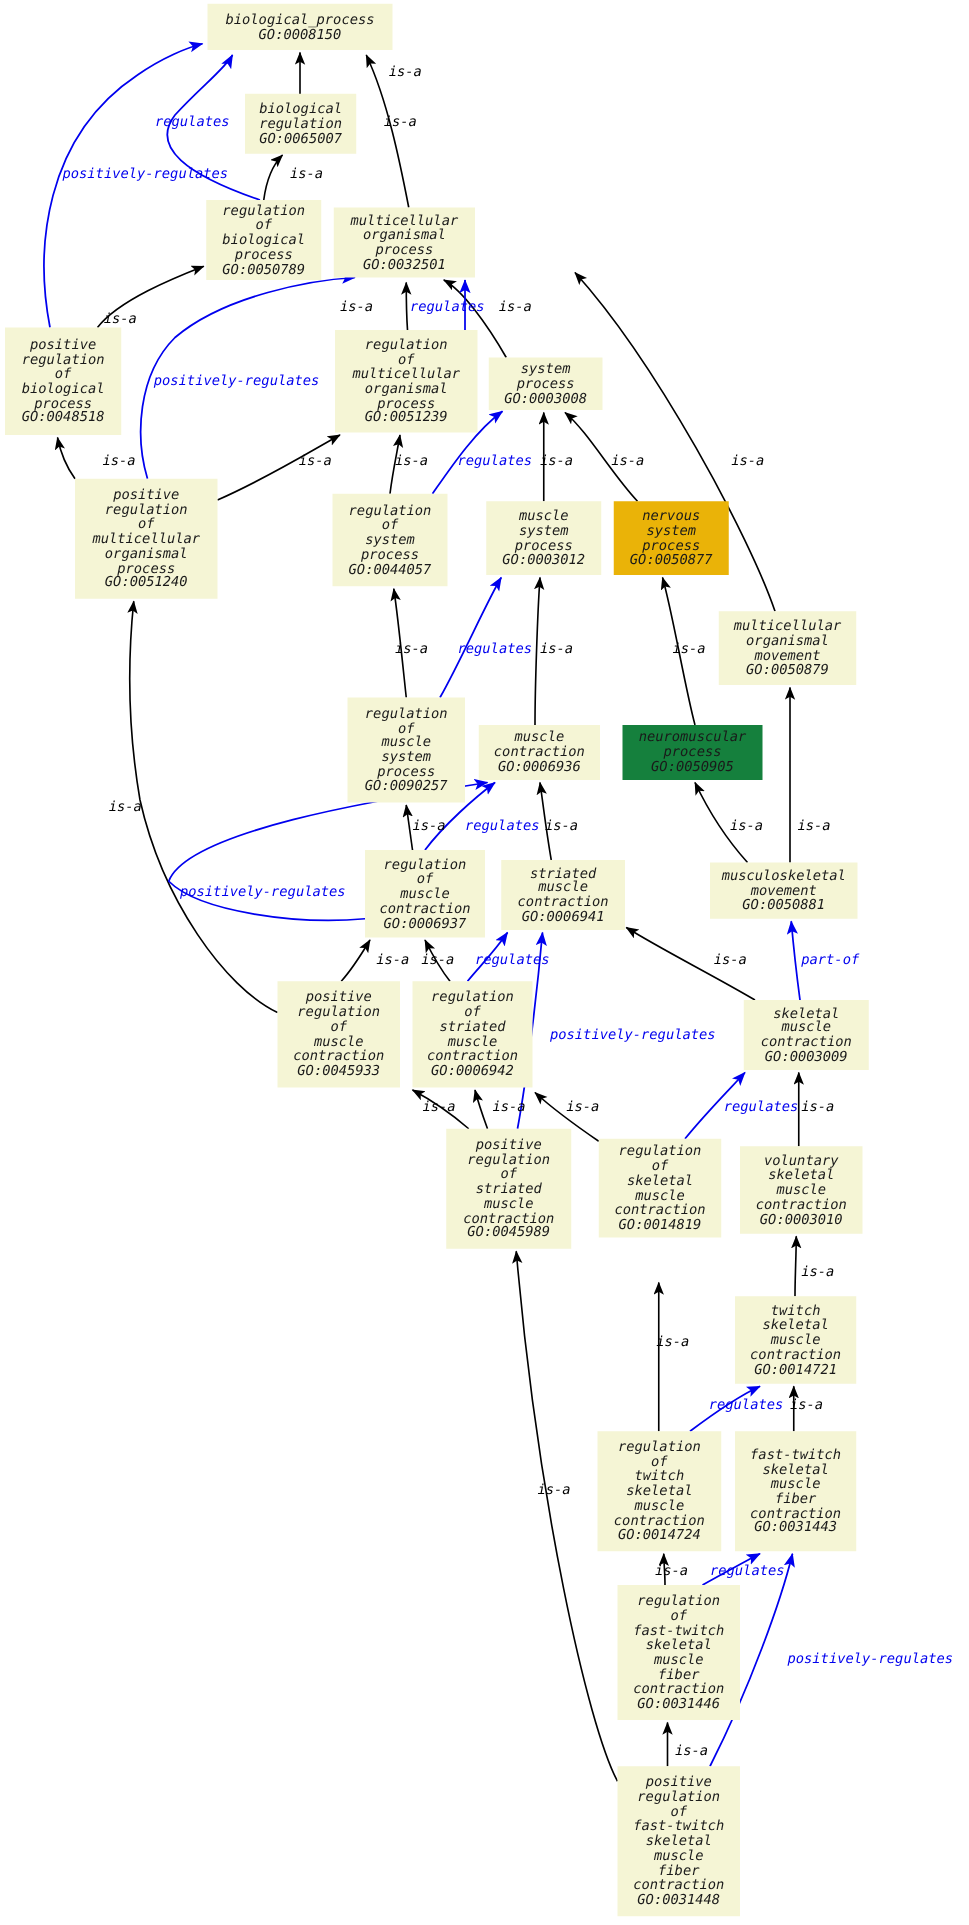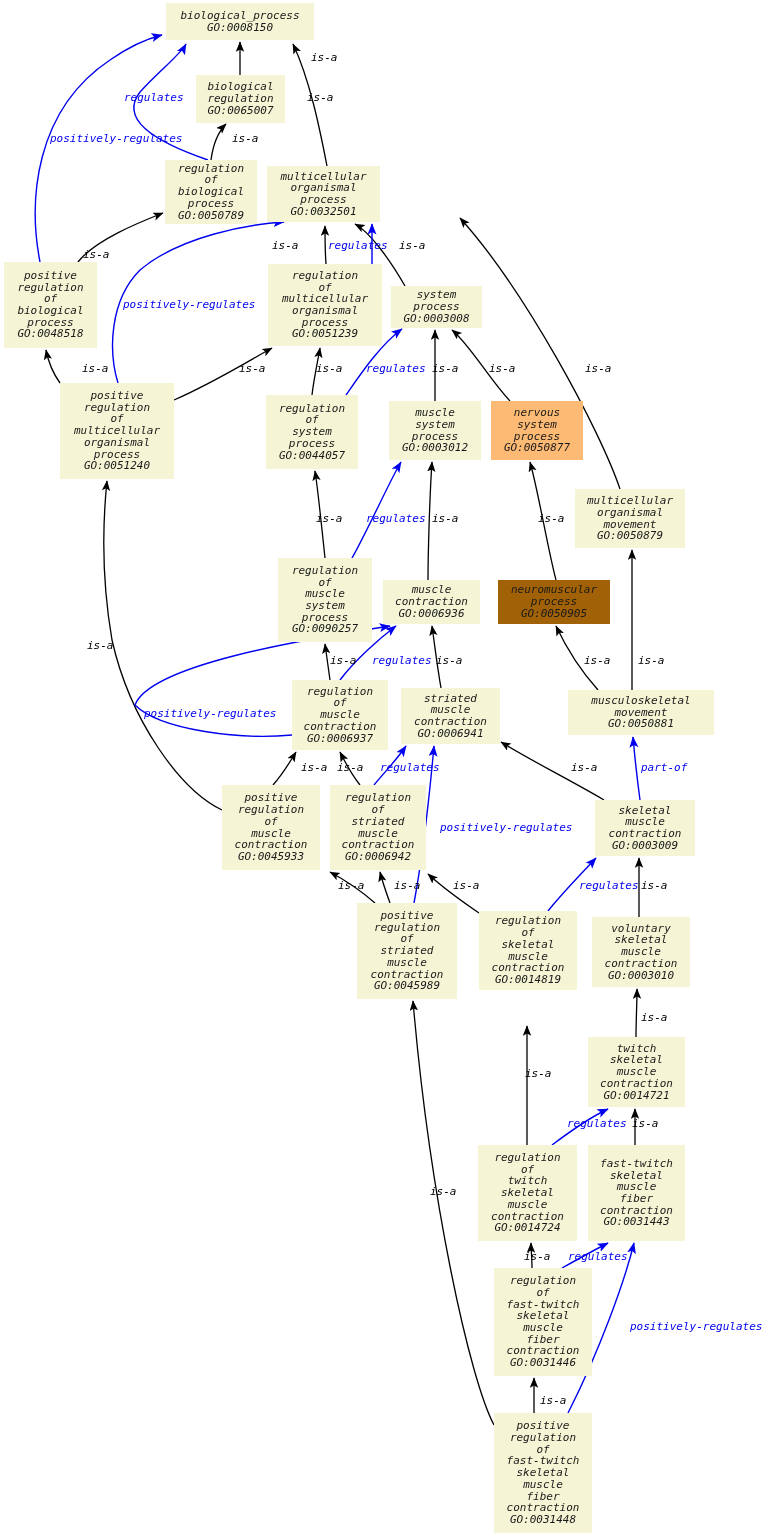--- a/index.html
+++ b/index.html
@@ -112,28 +112,28 @@
       <div class="node" style="left: 166px; top: 3px; width: 148px; height: 37px; background: rgb(245, 245, 213); color: rgb(26, 26, 26);"><span class="nm">biological_process</span><span class="id">GO:0008150</span></div>
       <div class="node" style="left: 196px; top: 75px; width: 89px; height: 48px; background: rgb(245, 245, 213); color: rgb(26, 26, 26);"><span class="nm">biological</span><span class="nm">regulation</span><span class="id">GO:0065007</span></div>
       <div class="node" style="left: 165px; top: 160px; width: 92px; height: 64px; background: rgb(245, 245, 213); color: rgb(26, 26, 26);"><span class="nm">regulation</span><span class="nm">of</span><span class="nm">biological</span><span class="nm">process</span><span class="id">GO:0050789</span></div>
       <div class="node" style="left: 267px; top: 166px; width: 113px; height: 56px; background: rgb(245, 245, 213); color: rgb(26, 26, 26);"><span class="nm">multicellular</span><span class="nm">organismal</span><span class="nm">process</span><span class="id">GO:0032501</span></div>
       <div class="node" style="left: 4px; top: 262px; width: 93px; height: 86px; background: rgb(245, 245, 213); color: rgb(26, 26, 26);"><span class="nm">positive</span><span class="nm">regulation</span><span class="nm">of</span><span class="nm">biological</span><span class="nm">process</span><span class="id">GO:0048518</span></div>
       <div class="node" style="left: 268px; top: 264px; width: 114px; height: 82px; background: rgb(245, 245, 213); color: rgb(26, 26, 26);"><span class="nm">regulation</span><span class="nm">of</span><span class="nm">multicellular</span><span class="nm">organismal</span><span class="nm">process</span><span class="id">GO:0051239</span></div>
       <div class="node" style="left: 391px; top: 286px; width: 91px; height: 42px; background: rgb(245, 245, 213); color: rgb(26, 26, 26);"><span class="nm">system</span><span class="nm">process</span><span class="id">GO:0003008</span></div>
       <div class="node" style="left: 60px; top: 383px; width: 114px; height: 96px; background: rgb(245, 245, 213); color: rgb(26, 26, 26);"><span class="nm">positive</span><span class="nm">regulation</span><span class="nm">of</span><span class="nm">multicellular</span><span class="nm">organismal</span><span class="nm">process</span><span class="id">GO:0051240</span></div>
       <div class="node" style="left: 266px; top: 395px; width: 92px; height: 74px; background: rgb(245, 245, 213); color: rgb(26, 26, 26);"><span class="nm">regulation</span><span class="nm">of</span><span class="nm">system</span><span class="nm">process</span><span class="id">GO:0044057</span></div>
       <div class="node" style="left: 389px; top: 401px; width: 92px; height: 59px; background: rgb(245, 245, 213); color: rgb(26, 26, 26);"><span class="nm">muscle</span><span class="nm">system</span><span class="nm">process</span><span class="id">GO:0003012</span></div>
-      <div class="node" style="left: 491px; top: 401px; width: 92px; height: 59px; background: #fdba74; color: rgb(26, 26, 26);"><span class="nm">nervous</span><span class="nm">system</span><span class="nm">process</span><span class="id">GO:0050877</span></div>
+      <div class="node" style="left: 491px; top: 401px; width: 92px; height: 59px; background: #eab308; color: rgb(26, 26, 26);"><span class="nm">nervous</span><span class="nm">system</span><span class="nm">process</span><span class="id">GO:0050877</span></div>
       <div class="node" style="left: 575px; top: 489px; width: 110px; height: 59px; background: rgb(245, 245, 213); color: rgb(26, 26, 26);"><span class="nm">multicellular</span><span class="nm">organismal</span><span class="nm">movement</span><span class="id">GO:0050879</span></div>
       <div class="node" style="left: 278px; top: 558px; width: 94px; height: 84px; background: rgb(245, 245, 213); color: rgb(26, 26, 26);"><span class="nm">regulation</span><span class="nm">of</span><span class="nm">muscle</span><span class="nm">system</span><span class="nm">process</span><span class="id">GO:0090257</span></div>
       <div class="node" style="left: 383px; top: 580px; width: 97px; height: 44px; background: rgb(245, 245, 213); color: rgb(26, 26, 26);"><span class="nm">muscle</span><span class="nm">contraction</span><span class="id">GO:0006936</span></div>
-      <div class="node" style="left: 498px; top: 580px; width: 112px; height: 44px; background: #a16207; color: rgb(26, 26, 26);"><span class="nm">neuromuscular</span><span class="nm">process</span><span class="id">GO:0050905</span></div>
+      <div class="node" style="left: 498px; top: 580px; width: 112px; height: 44px; background: #15803d; color: rgb(26, 26, 26);"><span class="nm">neuromuscular</span><span class="nm">process</span><span class="id">GO:0050905</span></div>
       <div class="node" style="left: 292px; top: 680px; width: 96px; height: 70px; background: rgb(245, 245, 213); color: rgb(26, 26, 26);"><span class="nm">regulation</span><span class="nm">of</span><span class="nm">muscle</span><span class="nm">contraction</span><span class="id">GO:0006937</span></div>
       <div class="node" style="left: 401px; top: 688px; width: 99px; height: 56px; background: rgb(245, 245, 213); color: rgb(26, 26, 26);"><span class="nm">striated</span><span class="nm">muscle</span><span class="nm">contraction</span><span class="id">GO:0006941</span></div>
-      <div class="node" style="left: 568px; top: 690px; width: 146px; height: 45px; background: rgb(245, 245, 213); color: rgb(26, 26, 26);"><span class="nm">musculoskeletal</span><span class="nm">movement</span><span class="id">GO:0050881</span></div>
+      <div class="node" style="left: 568px; top: 690px; width: 118px; height: 45px; background: rgb(245, 245, 213); color: rgb(26, 26, 26);"><span class="nm">musculoskeletal</span><span class="nm">movement</span><span class="id">GO:0050881</span></div>
       <div class="node" style="left: 222px; top: 785px; width: 98px; height: 85px; background: rgb(245, 245, 213); color: rgb(26, 26, 26);"><span class="nm">positive</span><span class="nm">regulation</span><span class="nm">of</span><span class="nm">muscle</span><span class="nm">contraction</span><span class="id">GO:0045933</span></div>
       <div class="node" style="left: 330px; top: 785px; width: 96px; height: 85px; background: rgb(245, 245, 213); color: rgb(26, 26, 26);"><span class="nm">regulation</span><span class="nm">of</span><span class="nm">striated</span><span class="nm">muscle</span><span class="nm">contraction</span><span class="id">GO:0006942</span></div>
       <div class="node" style="left: 595px; top: 800px; width: 100px; height: 56px; background: rgb(245, 245, 213); color: rgb(26, 26, 26);"><span class="nm">skeletal</span><span class="nm">muscle</span><span class="nm">contraction</span><span class="id">GO:0003009</span></div>
       <div class="node" style="left: 357px; top: 903px; width: 100px; height: 96px; background: rgb(245, 245, 213); color: rgb(26, 26, 26);"><span class="nm">positive</span><span class="nm">regulation</span><span class="nm">of</span><span class="nm">striated</span><span class="nm">muscle</span><span class="nm">contraction</span><span class="id">GO:0045989</span></div>
       <div class="node" style="left: 479px; top: 911px; width: 98px; height: 79px; background: rgb(245, 245, 213); color: rgb(26, 26, 26);"><span class="nm">regulation</span><span class="nm">of</span><span class="nm">skeletal</span><span class="nm">muscle</span><span class="nm">contraction</span><span class="id">GO:0014819</span></div>
       <div class="node" style="left: 592px; top: 917px; width: 98px; height: 70px; background: rgb(245, 245, 213); color: rgb(26, 26, 26);"><span class="nm">voluntary</span><span class="nm">skeletal</span><span class="nm">muscle</span><span class="nm">contraction</span><span class="id">GO:0003010</span></div>
       <div class="node" style="left: 588px; top: 1037px; width: 97px; height: 70px; background: rgb(245, 245, 213); color: rgb(26, 26, 26);"><span class="nm">twitch</span><span class="nm">skeletal</span><span class="nm">muscle</span><span class="nm">contraction</span><span class="id">GO:0014721</span></div>
       <div class="node" style="left: 478px; top: 1145px; width: 99px; height: 96px; background: rgb(245, 245, 213); color: rgb(26, 26, 26);"><span class="nm">regulation</span><span class="nm">of</span><span class="nm">twitch</span><span class="nm">skeletal</span><span class="nm">muscle</span><span class="nm">contraction</span><span class="id">GO:0014724</span></div>
       <div class="node" style="left: 588px; top: 1145px; width: 97px; height: 96px; background: rgb(245, 245, 213); color: rgb(26, 26, 26);"><span class="nm">fast-twitch</span><span class="nm">skeletal</span><span class="nm">muscle</span><span class="nm">fiber</span><span class="nm">contraction</span><span class="id">GO:0031443</span></div>
       <div class="node" style="left: 494px; top: 1268px; width: 98px; height: 108px; background: rgb(245, 245, 213); color: rgb(26, 26, 26);"><span class="nm">regulation</span><span class="nm">of</span><span class="nm">fast-twitch</span><span class="nm">skeletal</span><span class="nm">muscle</span><span class="nm">fiber</span><span class="nm">contraction</span><span class="id">GO:0031446</span></div>

